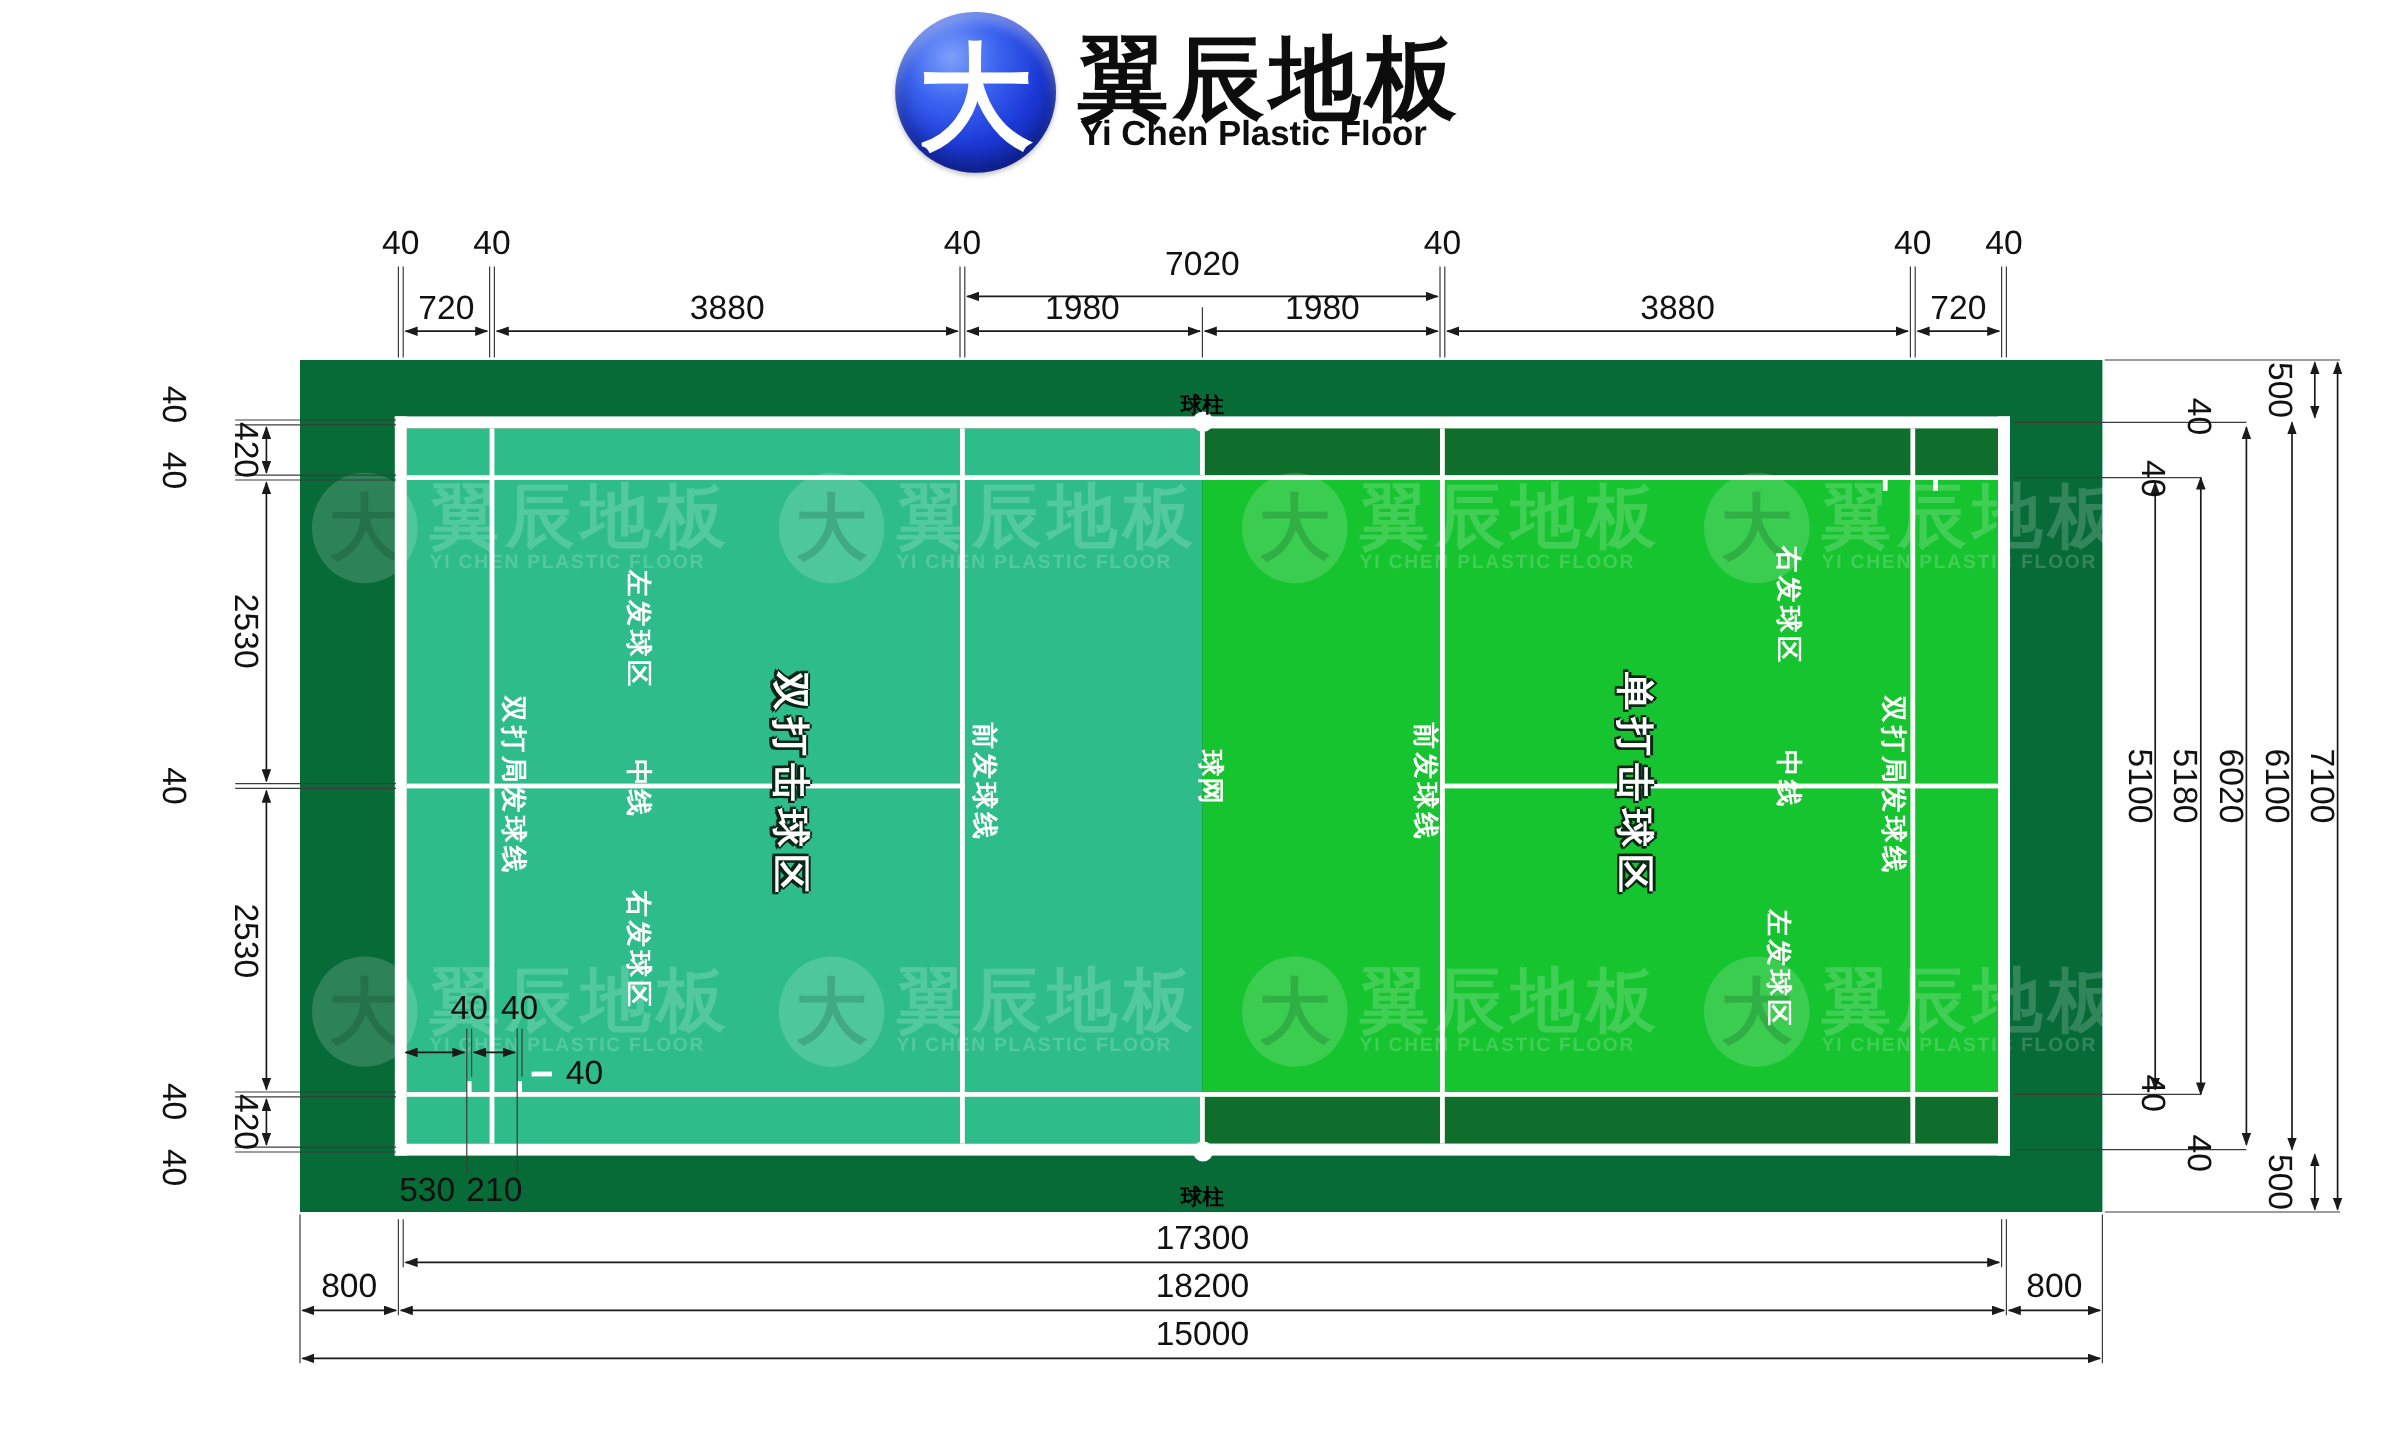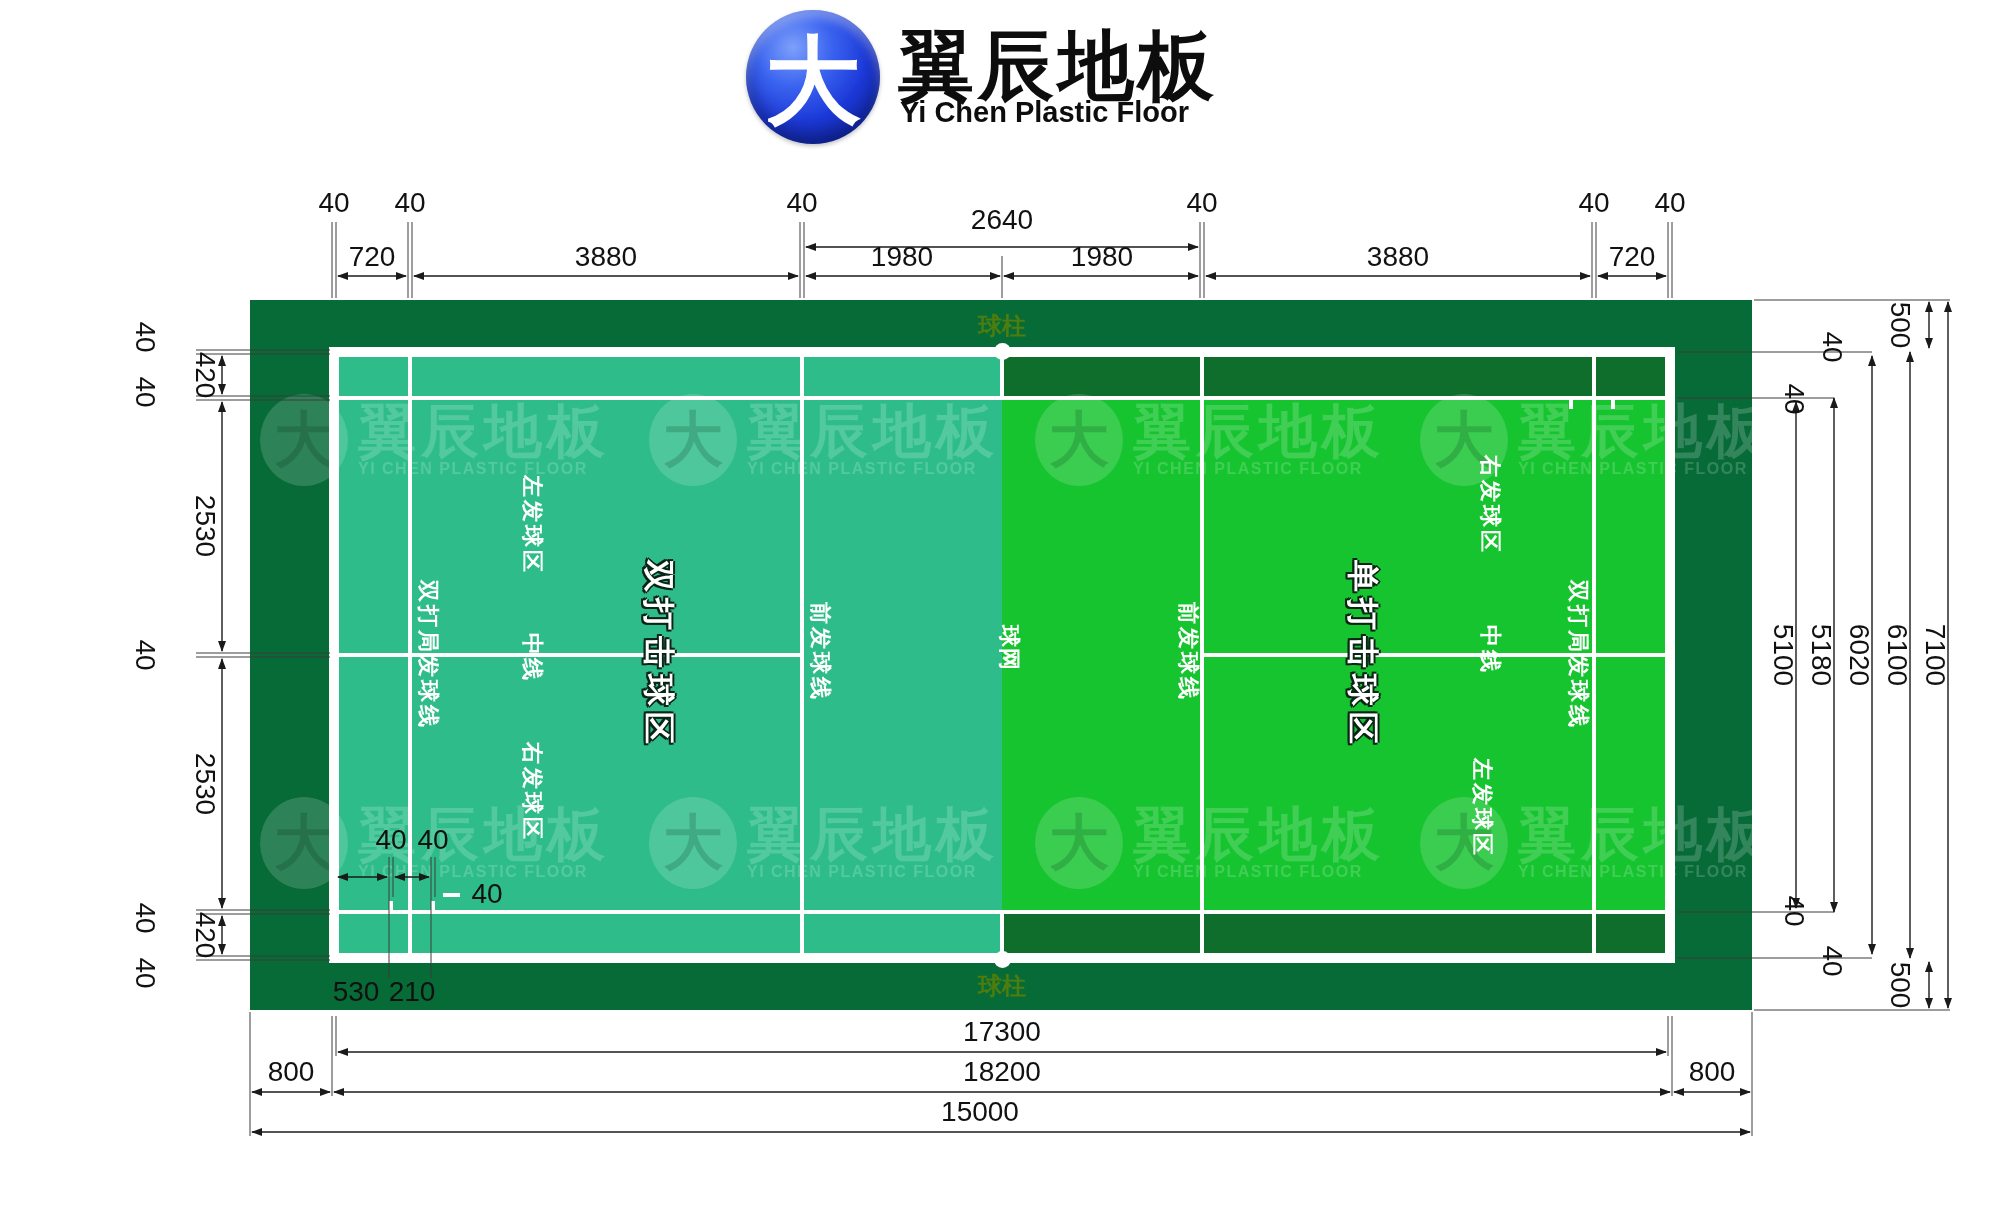--- a/index.html
+++ b/index.html
@@ -27,21 +27,21 @@
   .wm-en{font-size:16px;font-weight:bold;color:rgba(255,255,255,0.18);letter-spacing:1.5px;white-space:nowrap;}
   
   .dim{position:absolute;transform:translate(-50%,-50%);font-size:28px;color:#111;white-space:nowrap;z-index:6;}
   .dimr{position:absolute;transform:translate(-50%,-50%) rotate(90deg);font-size:28px;color:#111;white-space:nowrap;z-index:6;}
   
   .cl{position:absolute;transform:translate(-50%,-50%) rotate(90deg);font-size:22px;font-weight:600;color:#fff;
       white-space:nowrap;z-index:6;letter-spacing:3px;}
   .clbig{position:absolute;transform:translate(-50%,-50%) rotate(90deg);font-size:32px;font-weight:bold;color:#fff;
       white-space:nowrap;z-index:6;letter-spacing:6px;
       text-shadow:-2px 0 #0a2415,2px 0 #0a2415,0 -2px #0a2415,0 2px #0a2415,2px 2px #0a2415,-2px 2px #0a2415;}
-  .post{position:absolute;transform:translate(-50%,-50%);font-size:24px;font-weight:600;color:#4d7c0f;white-space:nowrap;z-index:6;}
+  .post{position:absolute;transform:translate(-50%,-50%);font-size:18px;font-weight:600;color:#000000;white-space:nowrap;z-index:6;margin-top:11px;}
   svg.dimlayer{position:absolute;left:0;top:0;z-index:5;}
 </style>
 </head>
 <body>
 
 <div id="stage">
 
   <div class="logo-circle">
     <div class="logo-glyph">大</div>
   </div>
@@ -196,21 +196,21 @@
       <line x1="395" y1="877" x2="429" y2="877"></line>
     </g>
   </svg>
 
   <span class="dim" style="left:334px;top:203px;">40</span>
   <span class="dim" style="left:410px;top:203px;">40</span>
   <span class="dim" style="left:802px;top:203px;">40</span>
   <span class="dim" style="left:1202px;top:203px;">40</span>
   <span class="dim" style="left:1594px;top:203px;">40</span>
   <span class="dim" style="left:1670px;top:203px;">40</span>
-  <span class="dim" style="left:1002px;top:220px;">2640</span>
+  <span class="dim" style="left:1002px;top:220px;">7020</span>
   <span class="dim" style="left:372px;top:257px;">720</span>
   <span class="dim" style="left:606px;top:257px;">3880</span>
   <span class="dim" style="left:902px;top:257px;">1980</span>
   <span class="dim" style="left:1102px;top:257px;">1980</span>
   <span class="dim" style="left:1398px;top:257px;">3880</span>
   <span class="dim" style="left:1632px;top:257px;">720</span>
 
   <span class="dimr" style="left:145px;top:337px;">40</span>
   <span class="dimr" style="left:145px;top:392px;">40</span>
   <span class="dimr" style="left:145px;top:655px;">40</span>
@@ -228,21 +228,21 @@
   <span class="dimr" style="left:1935px;top:655px;">7100</span>
   <span class="dimr" style="left:1900px;top:325px;">500</span>
   <span class="dimr" style="left:1900px;top:985px;">500</span>
   <span class="dimr" style="left:1832px;top:347px;">40</span>
   <span class="dimr" style="left:1794px;top:399px;">40</span>
   <span class="dimr" style="left:1794px;top:911px;">40</span>
   <span class="dimr" style="left:1832px;top:961px;">40</span>
 
   <span class="dim" style="left:1002px;top:1032px;">17300</span>
   <span class="dim" style="left:1002px;top:1072px;">18200</span>
-  <span class="dim" style="left:980px;top:1112px;">15000</span>
+  <span class="dim" style="left:1002px;top:1112px;">15000</span>
   <span class="dim" style="left:291px;top:1072px;">800</span>
   <span class="dim" style="left:1712px;top:1072px;">800</span>
   <span class="dim" style="left:391px;top:840px;">40</span>
   <span class="dim" style="left:433px;top:840px;">40</span>
   <span class="dim" style="left:487px;top:894px;">40</span>
   <span class="dim" style="left:356px;top:992px;">530</span>
   <span class="dim" style="left:412px;top:992px;">210</span>
 
   <span class="post" style="left:1002px;top:326px;">球柱</span>
   <span class="post" style="left:1002px;top:986px;">球柱</span>

